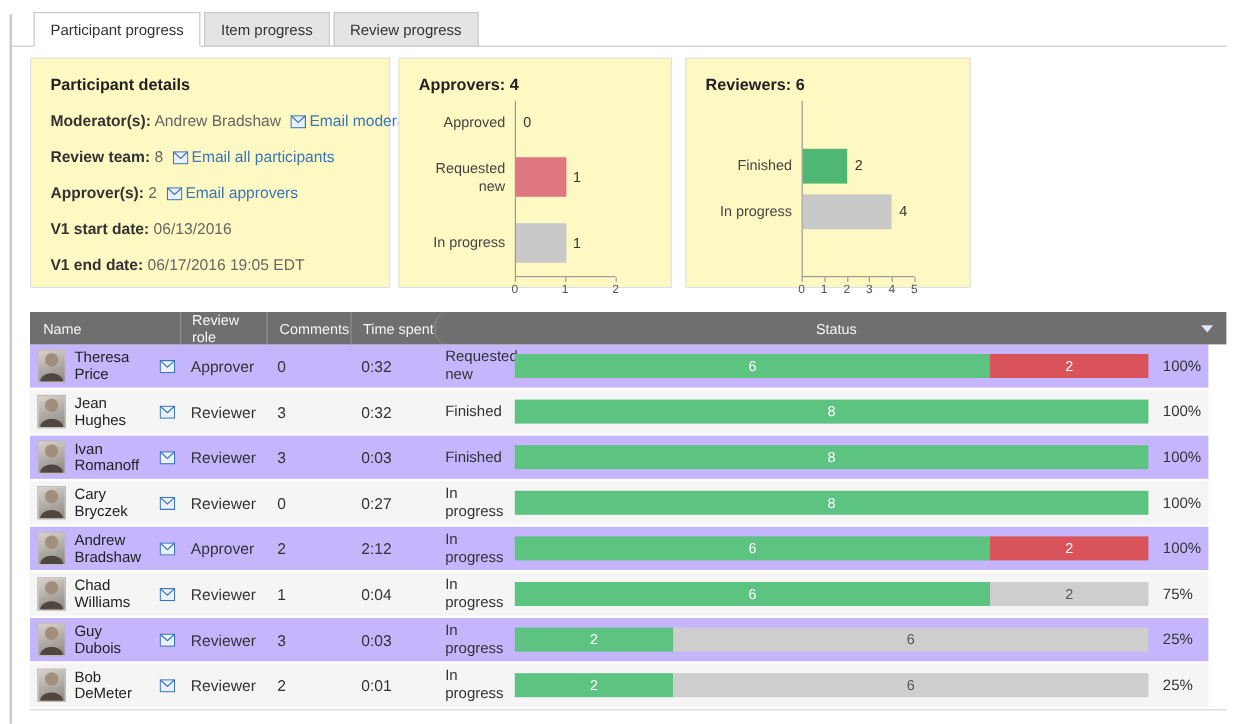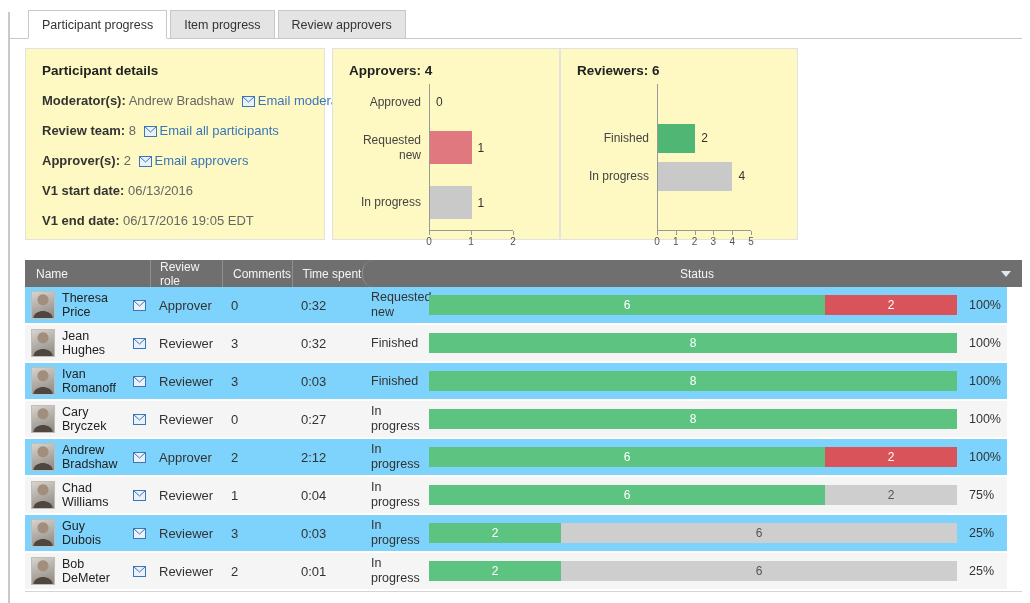--- a/index.html
+++ b/index.html
@@ -21,21 +21,21 @@
   .tab.active { background:#fff; border-bottom:1px solid #fff; margin-bottom:-1px; }
   .content-sep { position:absolute; left:8px; right:8px; top:38px; border-top:1px solid #c8c8c8; }
 
   .content { position:absolute; left:25px; top:48px; width:997px; }
 
   
   .top-row { display:flex; gap:7px; }
   .panel { border:1px solid #e2e2e2; background:#fef9c3; height:192px; padding:14px 16px; }
   .details-panel { width:300px; }
   .chart-panel { width:228px; margin-left:0; }
-  .chart-panel + .chart-panel { width:238px; }
+  .chart-panel + .chart-panel { margin-left:11px; width:238px; }
   .panel h3 { font-size:13.5px; font-weight:bold; color:#222; }
   .detail-row { margin-top:15px; font-size:13px; white-space:nowrap; }
   .dlabel { font-weight:bold; color:#333; }
   .dvalue { color:#666; }
   .dlink { color:#3a76b8; text-decoration:none; cursor:pointer; margin-left:4px; }
   .dlink svg { vertical-align:-2px; margin-right:3px; }
 
   
   .chart-body { position:relative; height:146px; margin-top:6px; }
   .axis-y { position:absolute; left:80px; top:0; bottom:0; width:1px; background:#999; }
@@ -58,21 +58,21 @@
   .hc + .hc { border-left:1px solid #8f8f8f;justify-content:center; }
   .hc-0 { width:125px; padding-left:11px; }
   .hc-1 { width:72px; }
   .hc-2 { width:70px; }
   .hc-3 { width:70px; }
   .hc-4 { flex:1;border-radius:12px; }
   .caret { position:absolute; right:11px; top:11px; width:0; height:0;
     border-left:5px solid transparent; border-right:5px solid transparent; border-top:6px solid #dfe9f3; cursor:pointer; }
 
   .tbody { border-bottom:1px solid #d5d5d5; }
-  .trow { display:flex; align-items:center; height:36px; width:982px; margin-bottom:2px; background:#7dd3fc; }
+  .trow { display:flex; align-items:center; height:36px; width:982px; margin-bottom:2px; background:#c4b5fd; }
   .trow.alt { background:#f5f5f5; }
   .c-name { width:125px; display:flex; align-items:center; padding-left:6px; gap:7px; }
   .c-name .nm { flex:1; font-size:12.5px; color:#222; line-height:1.15; }
   .c-name svg { flex:none; margin-right:4px; cursor:pointer; }
   .avatar { width:24px; height:28px; flex:none; border:1px solid #c0bcb6;
     background:
       radial-gradient(circle at 50% 30%, #a28e7c 0 5px, rgba(0,0,0,0) 6px),
       radial-gradient(ellipse 11px 8px at 50% 100%, #4e463f 0 9px, rgba(0,0,0,0) 10px),
       linear-gradient(160deg, #d8d3cc, #8b8680);
   }
@@ -92,21 +92,21 @@
 <div class="left-edge"></div>
 
 <div class="tabs" id="tab-bar">
     <div class="tab active">
       <span>Participant progress</span>
     </div>
     <div class="tab">
       <span>Item progress</span>
     </div>
     <div class="tab">
-      <span>Review approvers</span>
+      <span>Review progress</span>
     </div>
   </div>
 <div class="content-sep"></div>
 
 <div class="content">
   <div class="top-row">
     <section class="panel details-panel">
       <h3>Participant details</h3>
       <div id="detail-rows">
           <div class="detail-row">

